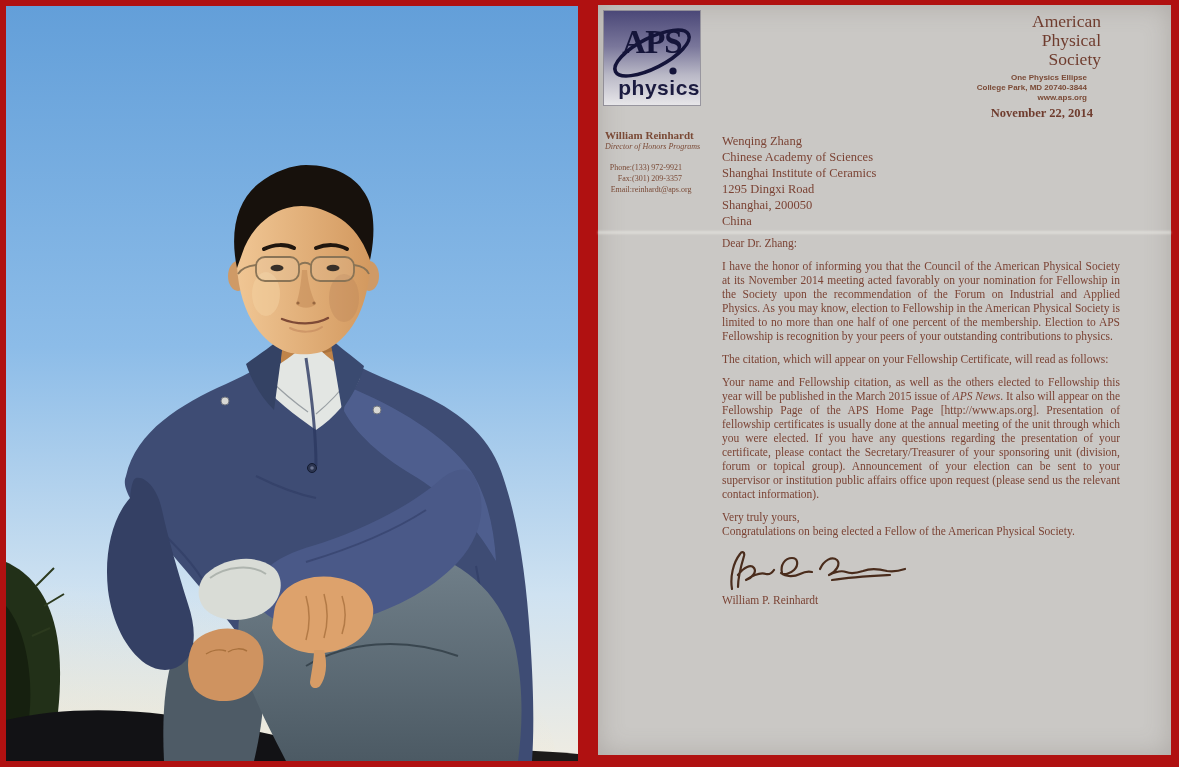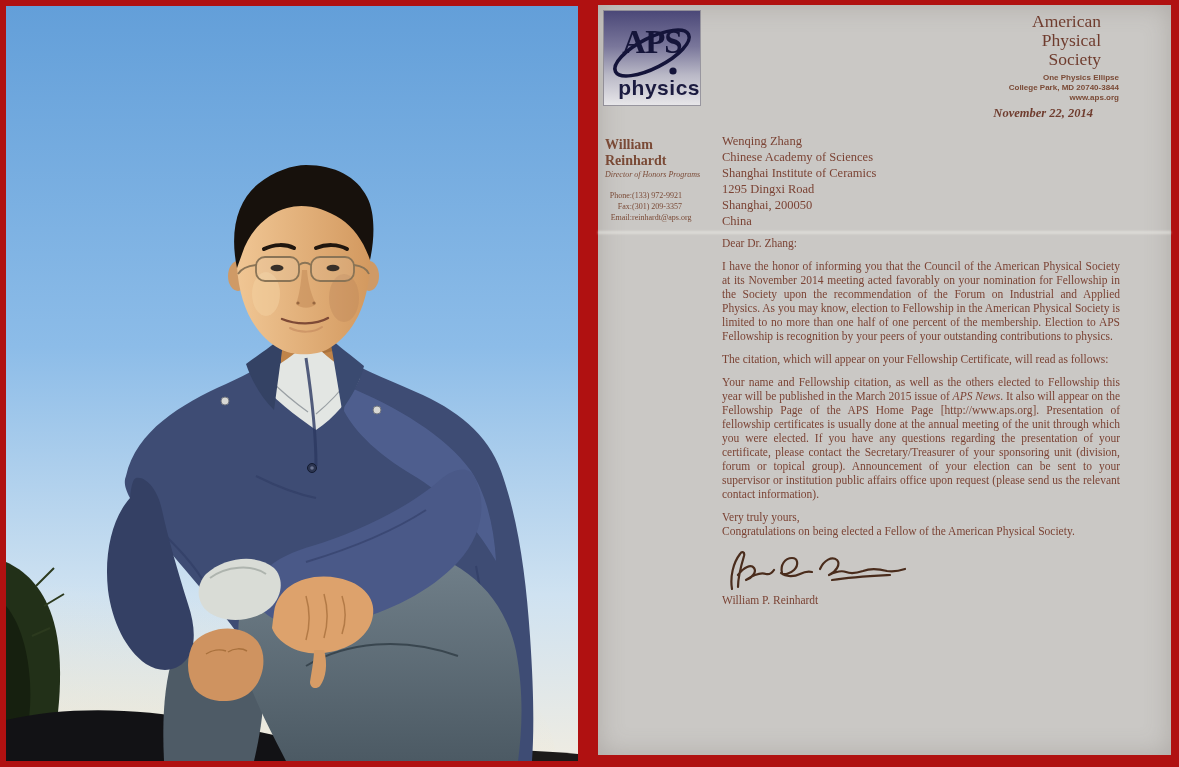--- a/index.html
+++ b/index.html
@@ -25,27 +25,27 @@
     background:linear-gradient(180deg,#4b4878 0%,#7a779b 38%,#b9b8c6 68%,#e7e6e9 100%);
     box-shadow:0 0 0 1px rgba(60,58,90,.35); }
   .aps-logo svg { position:absolute; left:0; top:0; }
   .logo-aps { position:absolute; left:0; right:0; top:13px; text-align:center;
     font:bold 33px "Liberation Serif", serif; color:#15153a; letter-spacing:-1px; }
   .logo-physics { position:absolute; left:0; right:0; bottom:5px; text-align:right;
     font:bold 21px "Liberation Sans", sans-serif; color:#1b1b40; letter-spacing:.5px; }
 
   .org-name { position:absolute; right:70px; top:7px; text-align:right;
     font-size:17.5px; line-height:19px; color:#6f3c2e; }
-  .org-address { position:absolute; right:52px; top:68px; text-align:right;
+  .org-address { position:absolute; right:84px; top:68px; text-align:right;
     font-family:"Liberation Sans", sans-serif; font-weight:bold;
     font-size:8px; line-height:10px; color:#7a4a36; }
-  .date { position:absolute; right:78px; top:101px; font-size:12.5px; font-weight:bold; color:#6f3c2e;font-style:italic; }
+  .date { position:absolute; right:78px; top:101px; font-size:12.5px; font-weight:bold; color:#6f3c2e; }
 
   .sender { position:absolute; left:7px; top:124px; width:106px; color:#7a4a36; }
-  .sender-name { font-weight:bold; font-size:14px;margin-top:8px; }
+  .sender-name { font-weight:bold; font-size:11px; }
   .sender-title { font-style:italic; font-size:8px; margin-top:1px; }
   .sender-contacts { margin-top:11px; font-size:8px; line-height:11px; }
   .contact-row { display:flex;text-align:right; }
   .contact-label { width:27px; }
 
   .recipient { position:absolute; left:124px; top:128px; font-size:12.5px; line-height:16px; }
 
   .body-block { position:absolute; left:124px; top:231px; width:398px;
     text-align:justify; font-size:11.5px; line-height:14px; }
   .para { margin:0 0 9px 0; }

